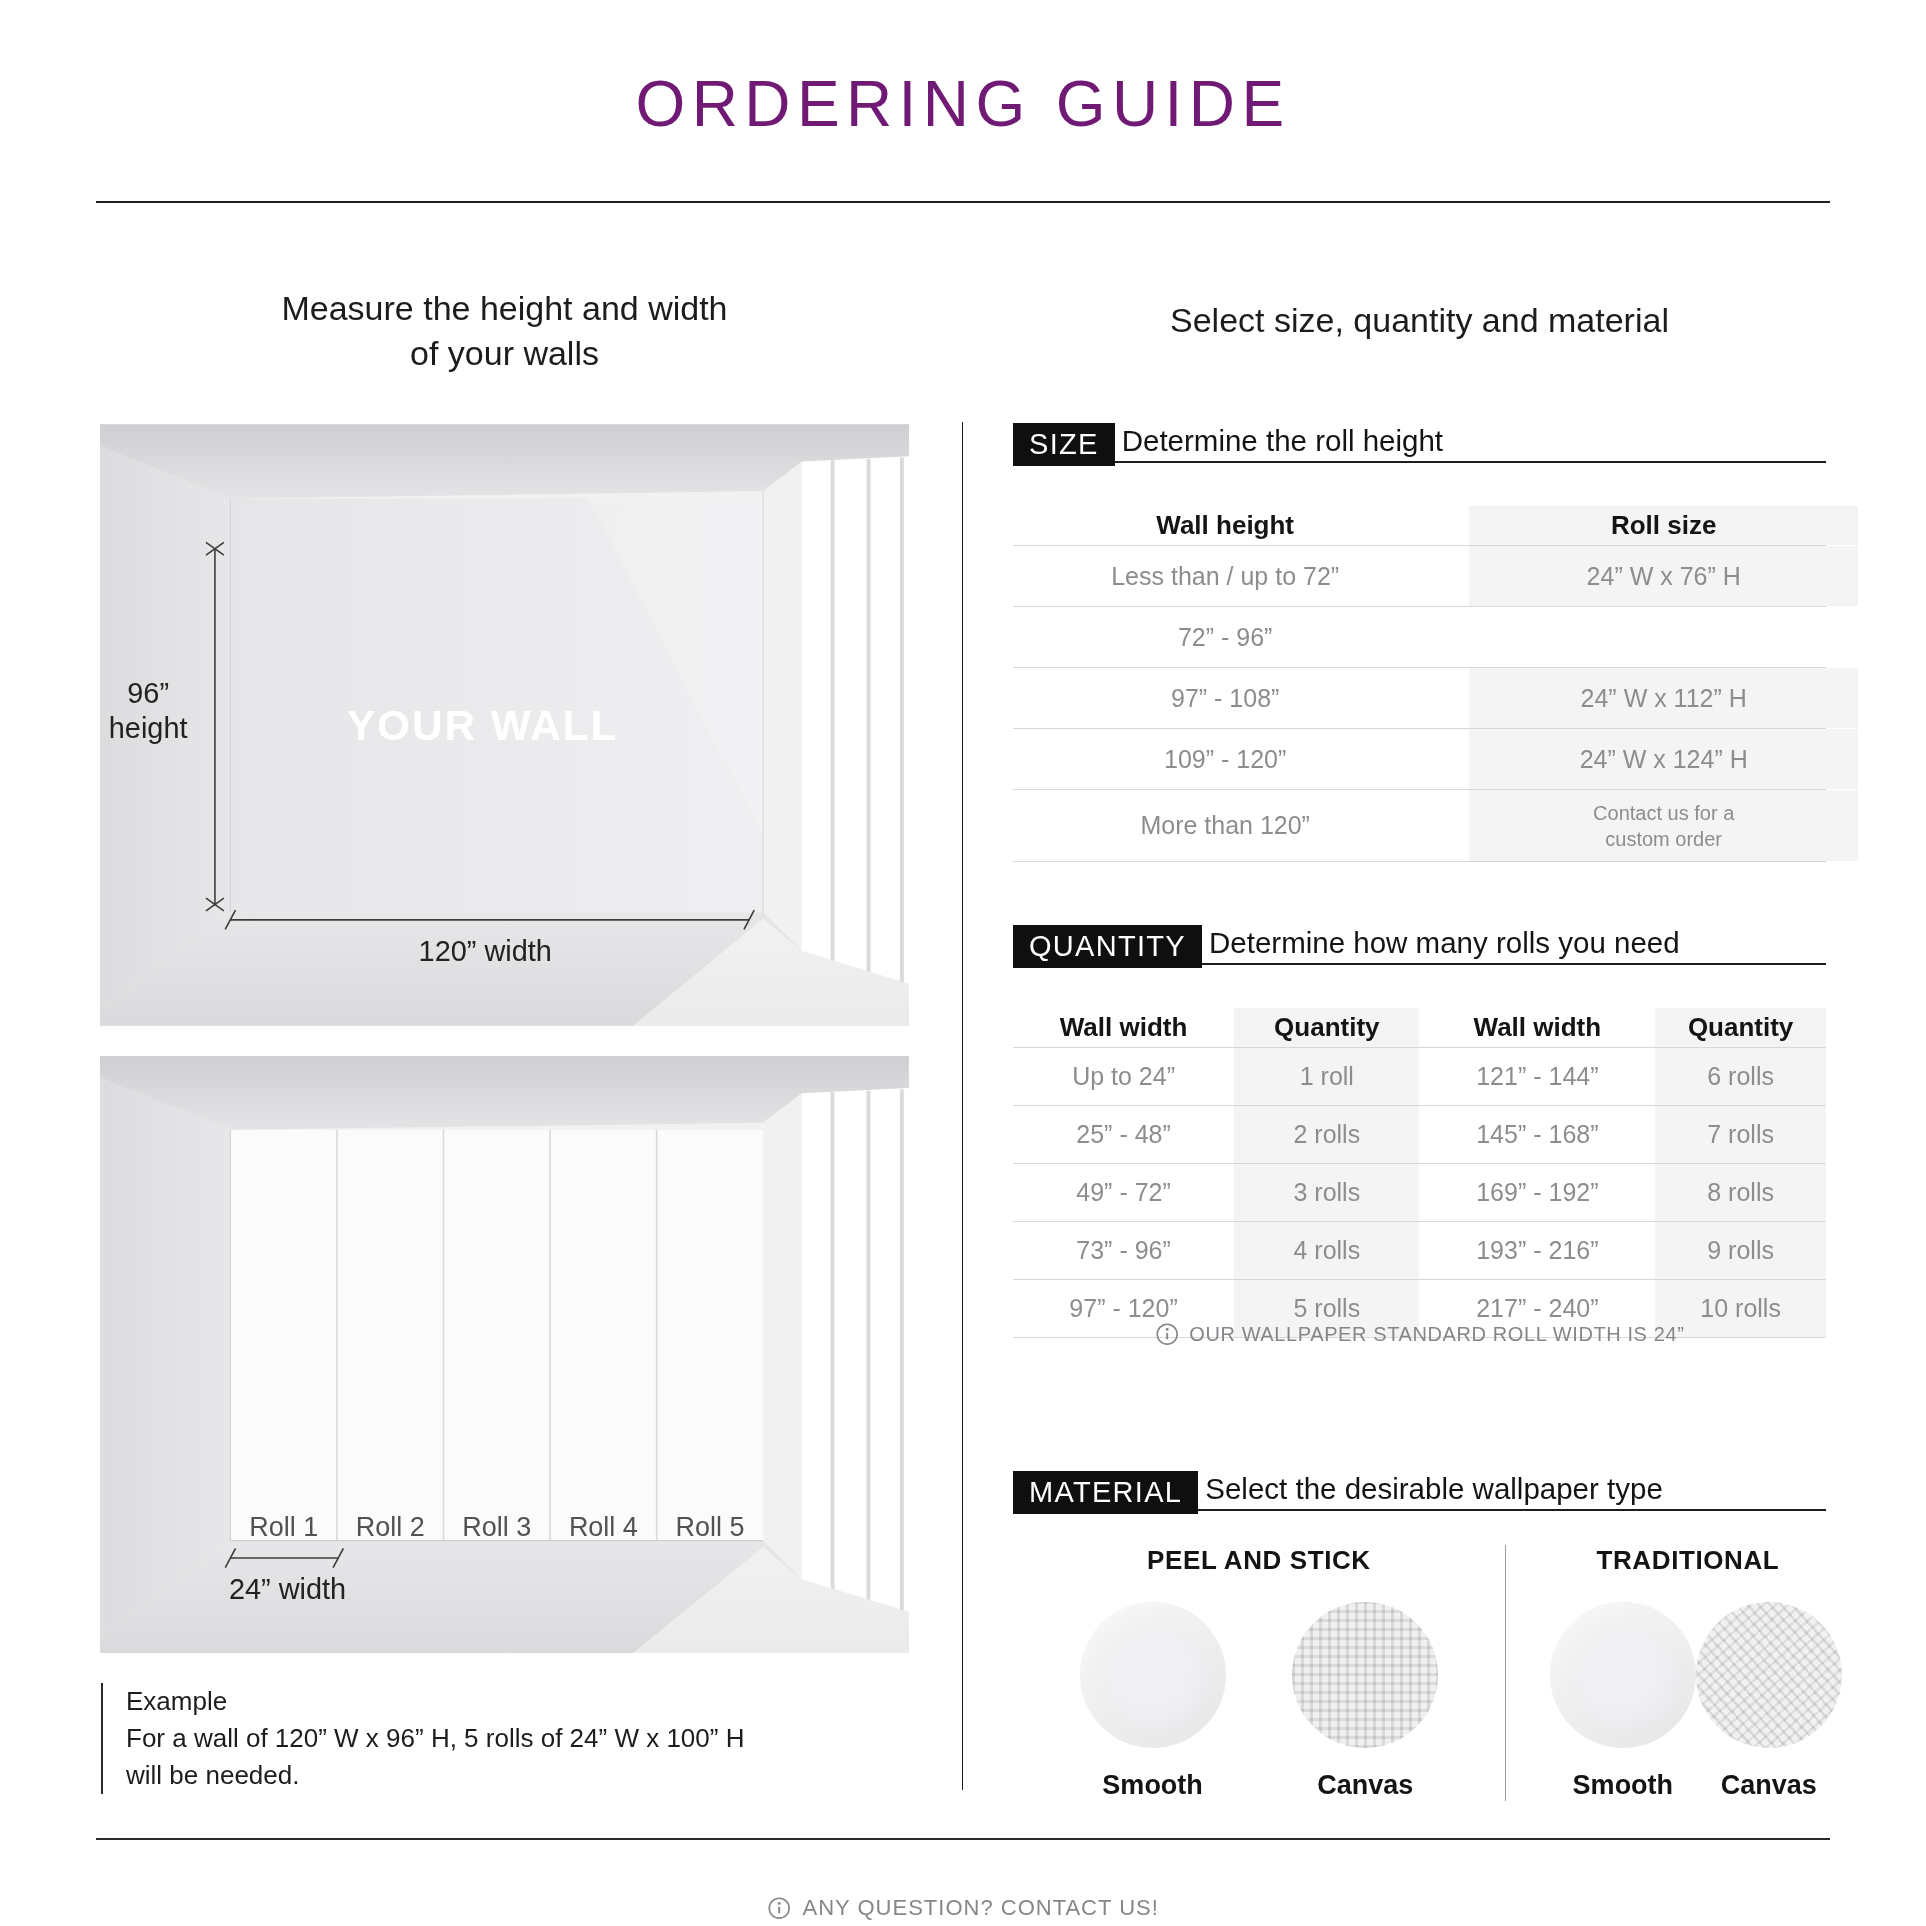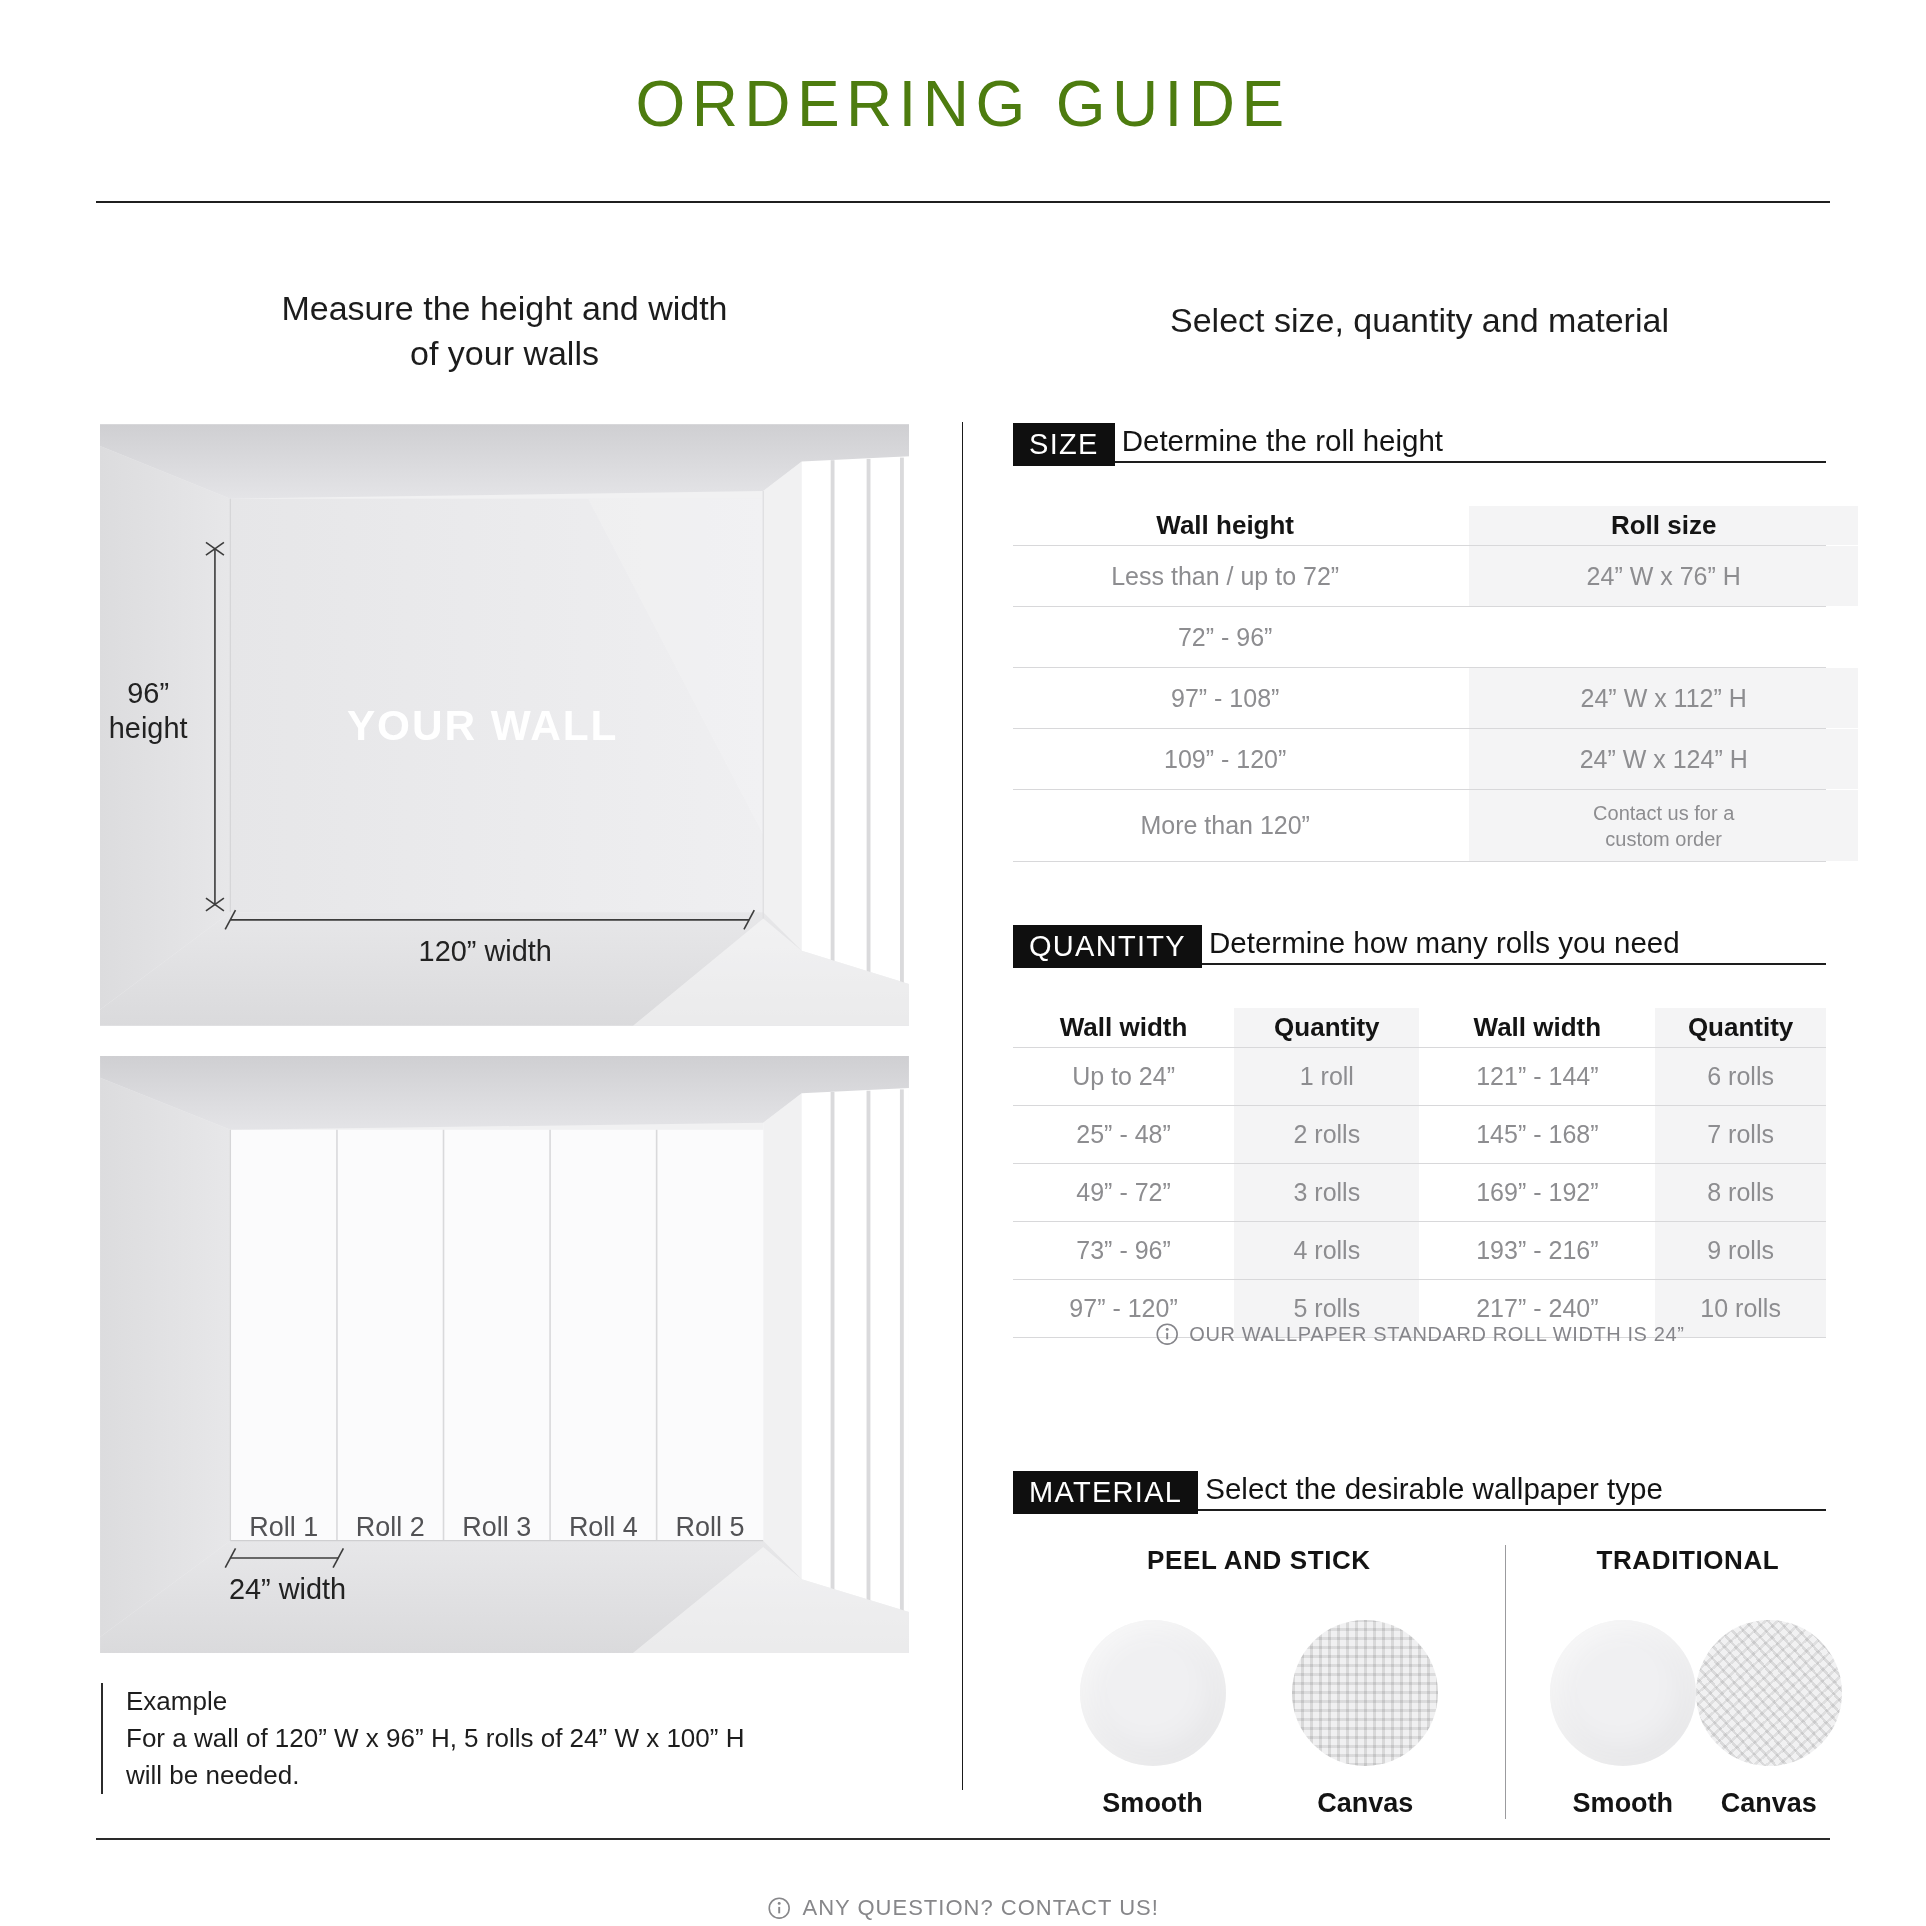--- a/index.html
+++ b/index.html
@@ -3,21 +3,21 @@
 <meta charset="utf-8">
 <style>
   html,body{margin:0;padding:0;background:#fff;}
   .page{
     position:relative;width:1926px;height:1926px;background:#ffffff;
     font-family:"Liberation Sans",sans-serif;color:#1a1a1a;overflow:hidden;
   }
   
   .title{
     position:absolute;left:0;top:67px;width:100%;text-align:center;
-    font-size:64px;font-weight:400;letter-spacing:6.4px;color:#4d7c0f;
+    font-size:64px;font-weight:400;letter-spacing:6.4px;color:#701a75;
   }
   .title-rule{position:absolute;left:96px;top:201px;width:1734px;height:1.9px;background:#1f1f1f;}
   
   .col-heading{position:absolute;text-align:center;font-size:34px;line-height:1.32;color:#1c1c1c;font-weight:400;}
   .col-heading.left{left:100px;top:286px;width:809px;}
   .col-heading.right{left:1013px;top:298px;width:813px;}
   
   .v-divider{position:absolute;left:962px;top:422px;width:1.3px;height:1368px;background:#1a1a1a;}
   
   .room{position:absolute;left:100px;}
@@ -72,21 +72,21 @@
     position:absolute;left:0;top:1861px;width:100%;
     display:flex;align-items:center;justify-content:center;gap:11px;
     font-size:22px;letter-spacing:1px;color:#87878a;margin-top:34px;
   }
   .info-svg{flex:0 0 auto;}
   
   .material-groups{display:flex;margin-top:30px;}
   .m-group{box-sizing:border-box;}
   .m-group:first-child{width:60.5%;}
   .m-group:last-child{width:39.5%;border-left:1.3px solid #9b9b9e;padding-left:44px;}
-  .m-group-label{text-align:center;font-size:26px;font-weight:700;letter-spacing:0.6px;color:#141414;margin-bottom:44px;}
+  .m-group-label{text-align:center;font-size:26px;font-weight:700;letter-spacing:0.6px;color:#141414;margin-bottom:26px;}
   .m-swatches{display:flex;justify-content:space-evenly;}
   .m-item{display:flex;flex-direction:column;align-items:center;}
   .swatch{width:146px;height:146px;border-radius:50%;}
   .m-item-label{margin-top:22px;font-size:27px;font-weight:700;color:#141414;}
   .tex-smooth{background-color:#f0f0f2;box-shadow:inset -5.1px -9px 39px rgba(0,0,0,0.06), inset 5.1px 6.4px 26px rgba(255,255,255,0.9);}
   .tex-fabric{
     background-color:#f2f2f3;
     background-image:
       repeating-linear-gradient(90deg, rgba(0,0,0,0.055) 0 1.3px, transparent 1.3px 5.1px),
       repeating-linear-gradient(0deg, rgba(0,0,0,0.045) 0 1.3px, transparent 1.3px 5.1px);

